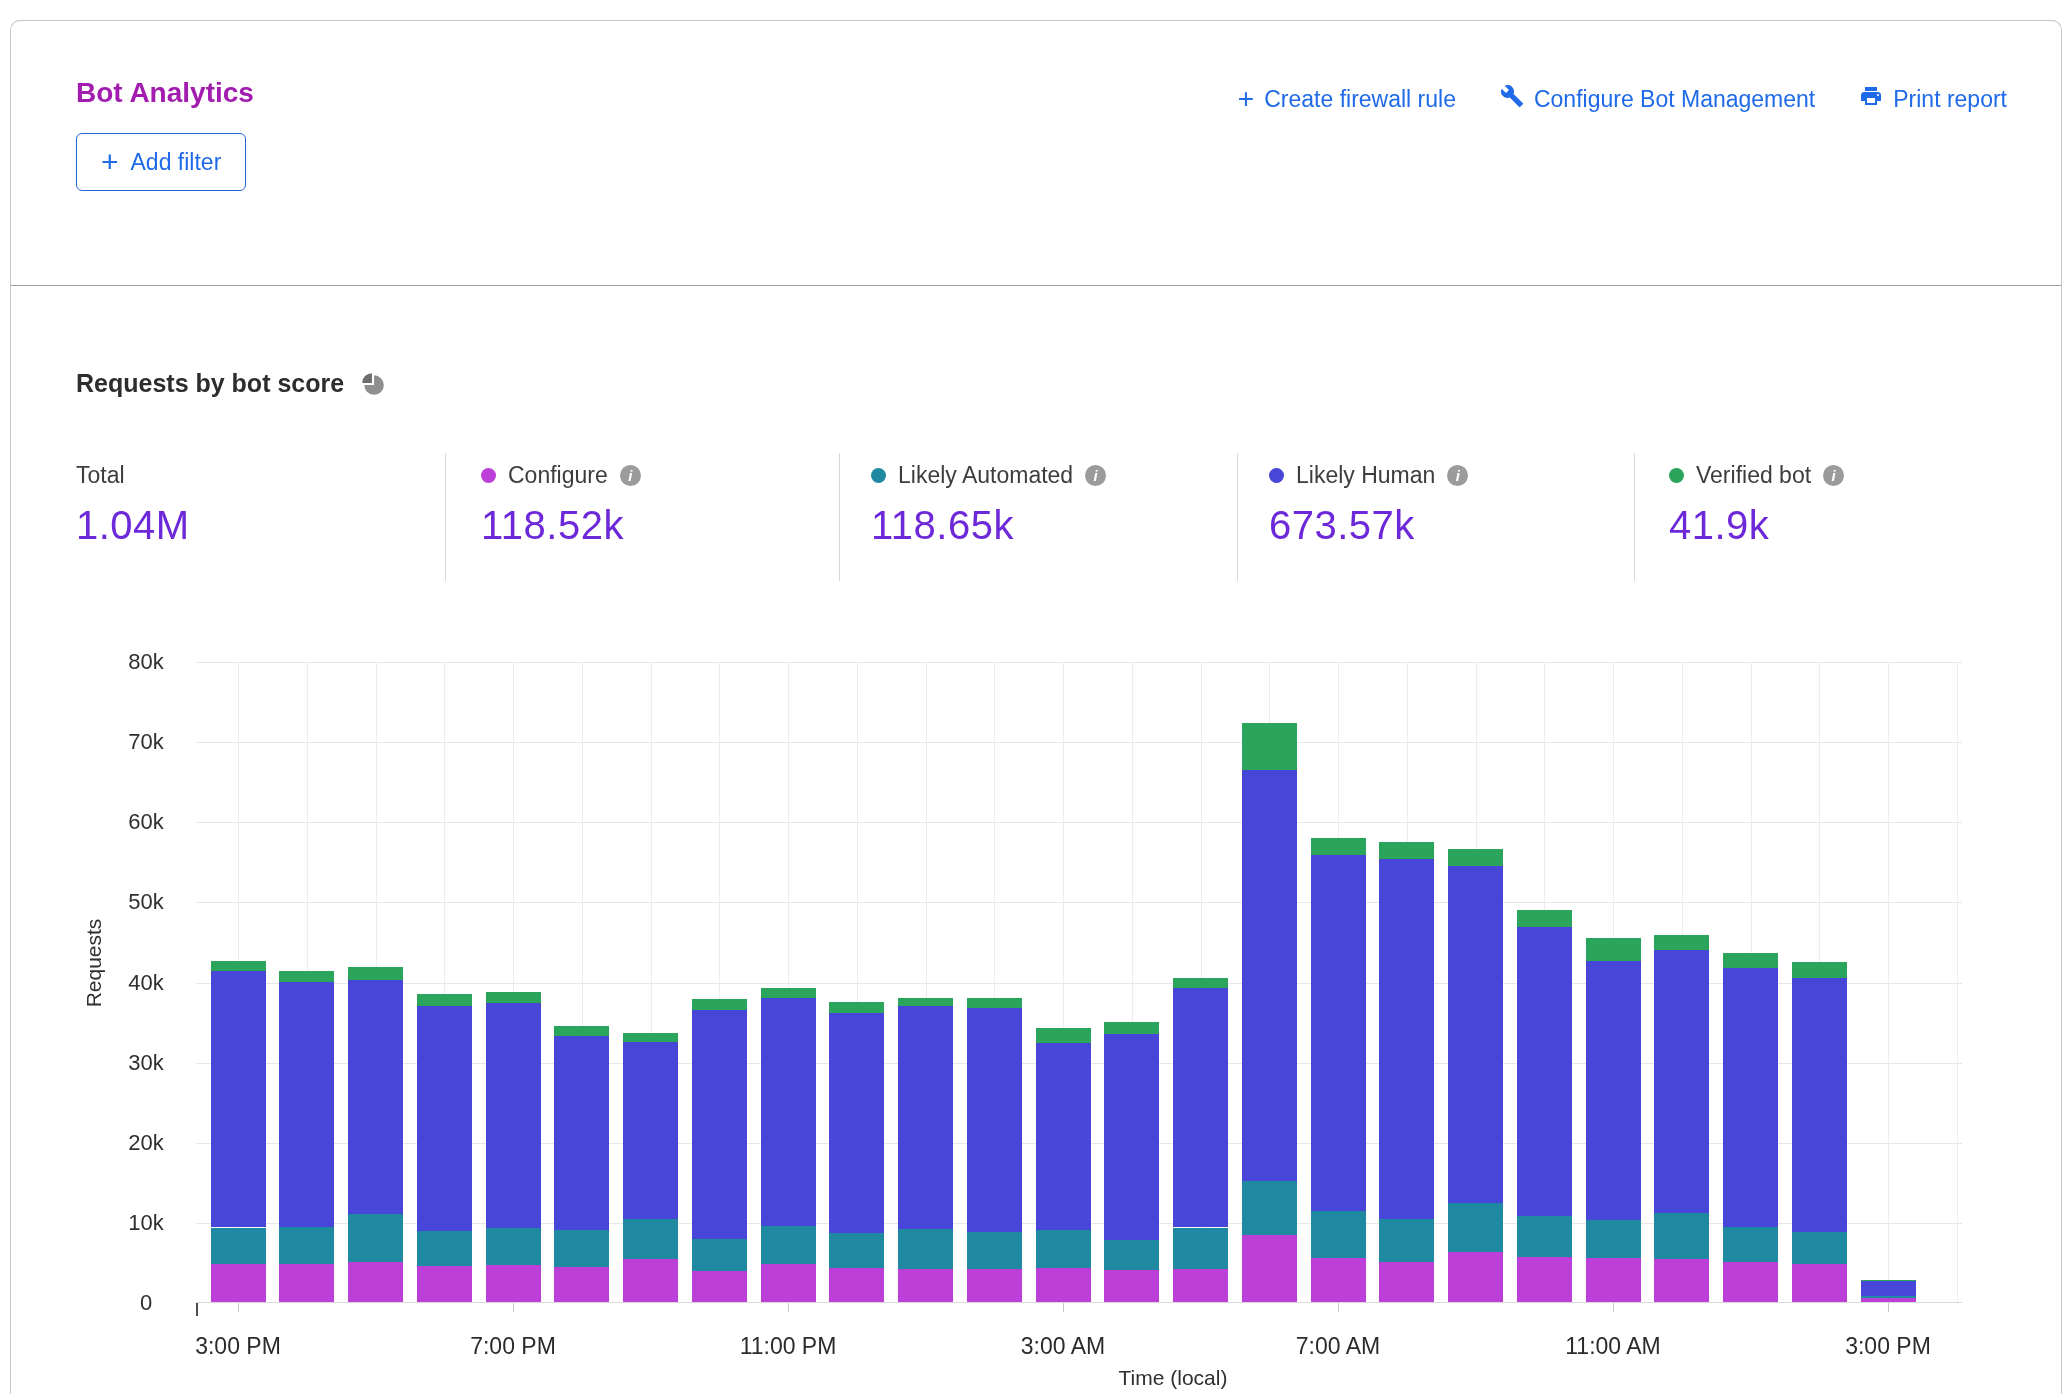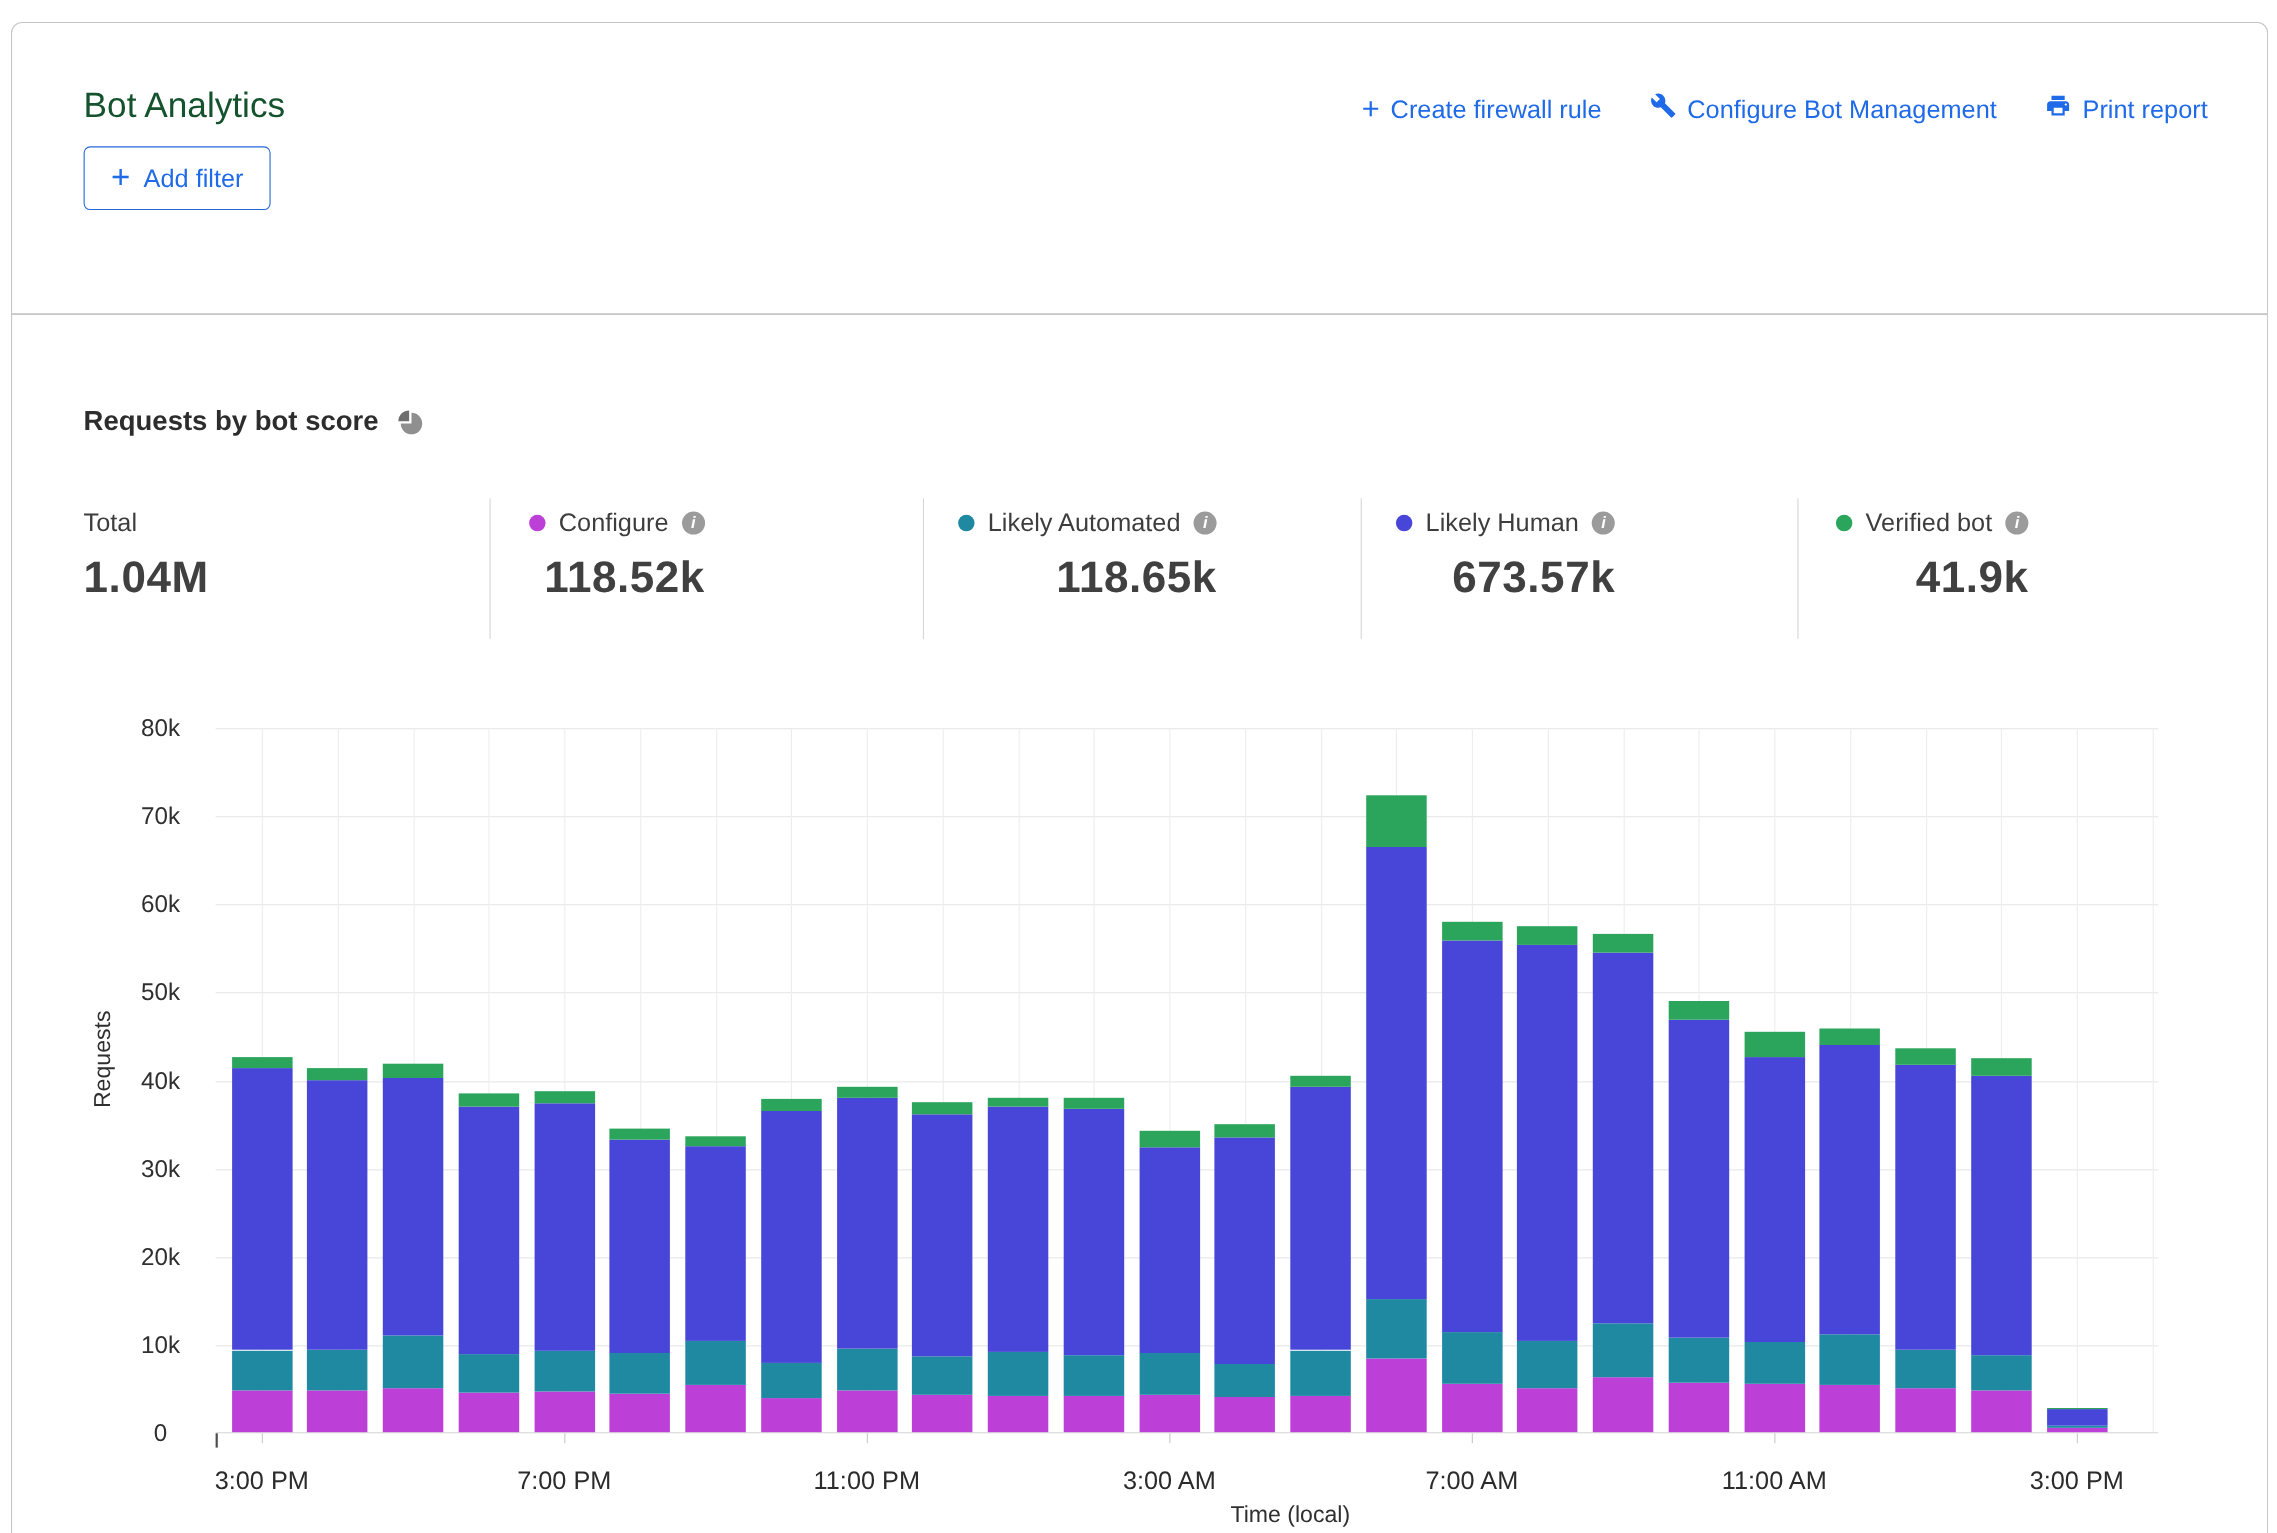--- a/index.html
+++ b/index.html
@@ -1,21 +1,21 @@
 <!DOCTYPE html>
 <html><head>
 <meta charset="utf-8">
 <style>
   * { box-sizing: border-box; margin: 0; padding: 0; }
   html,body { width:2070px; height:1394px; background:#fff; overflow:hidden;
               font-family:"Liberation Sans", sans-serif; }
   .card { position:absolute; left:10px; top:20px; width:2052px; height:1374px;
           background:#fff; border:1px solid #c6c6c6; border-radius:10px 10px 0 0; border-bottom:none; }
   
-  .page-title { position:absolute; left:65px; top:56px; font-size:32px; font-weight:400; color:#14532d; }
+  .page-title { position:absolute; left:65px; top:56px; font-size:28px; font-weight:700; color:#a21caf; }
   .actions { position:absolute; top:63px; right:54px; display:flex; gap:44px; align-items:center; }
   .action-link { display:flex; align-items:center; gap:10px; color:#1f6ae8; font-size:23px; cursor:pointer; text-decoration:none; }
   .action-link svg { width:24px; height:24px; fill:#1f6ae8; }
   .plus-glyph { font-size:28px; font-weight:400; line-height:24px; }
   .add-filter { position:absolute; left:65px; top:112px; height:58px; padding:0 24px;
                 border:1px solid #2468d8; border-radius:6px; background:#fff; color:#1f6ae8;
                 font-size:23px; display:flex; align-items:center; gap:12px; cursor:pointer;
                 font-family:"Liberation Sans", sans-serif; }
   .add-filter .plus-glyph { font-size:30px; }
   .time-select { position:absolute; top:110px; right:52px; width:312px; height:60px;
@@ -30,21 +30,21 @@
   .pie-icon svg { width:26px; height:26px; display:block; }
   
   .stat { position:absolute; top:440px; }
   .stat-0 { left:65px; } .stat-1 { left:470px; } .stat-2 { left:860px; } .stat-3 { left:1258px; } .stat-4 { left:1658px; }
   .stat-label-row { display:flex; align-items:center; gap:12px; height:28px; }
   .stat-dot { width:15px; height:15px; border-radius:50%; }
   .stat-label { font-size:23px; color:#3d3d3d; }
   .info-icon { width:21px; height:21px; border-radius:50%; background:#9b9b9b; color:#fff;
                font-size:15px; font-weight:700; display:inline-flex; align-items:center;
                justify-content:center; font-style:italic; }
-  .stat-value { margin-top:14px; font-size:40px; font-weight:700; color:#404040; letter-spacing:.5px;text-align:right; }
+  .stat-value { margin-top:14px; font-size:40px; font-weight:400; color:#6d28d9; letter-spacing:.5px; }
   .stat-divider { position:absolute; top:432px; width:1px; height:128px; background:#d7d7d7; }
   .sd-0 { left:434px; } .sd-1 { left:828px; } .sd-2 { left:1226px; } .sd-3 { left:1623px; }
   
   #plot { position:absolute; left:185px; top:641px; width:1766px; height:641px;
           border-bottom:1px solid #d8d8d8; }
   .gl-h { position:absolute; left:0; width:100%; height:1px; background:#e7e7e7; }
   .gl-v { position:absolute; top:0; height:100%; width:1px; background:#ededed; }
   .ylab { position:absolute; left:-86px; width:72px; text-align:center; font-size:22px;
           color:#2f2f2f; line-height:28px; }
   .seg  { position:absolute; width:55px; z-index:2; }

